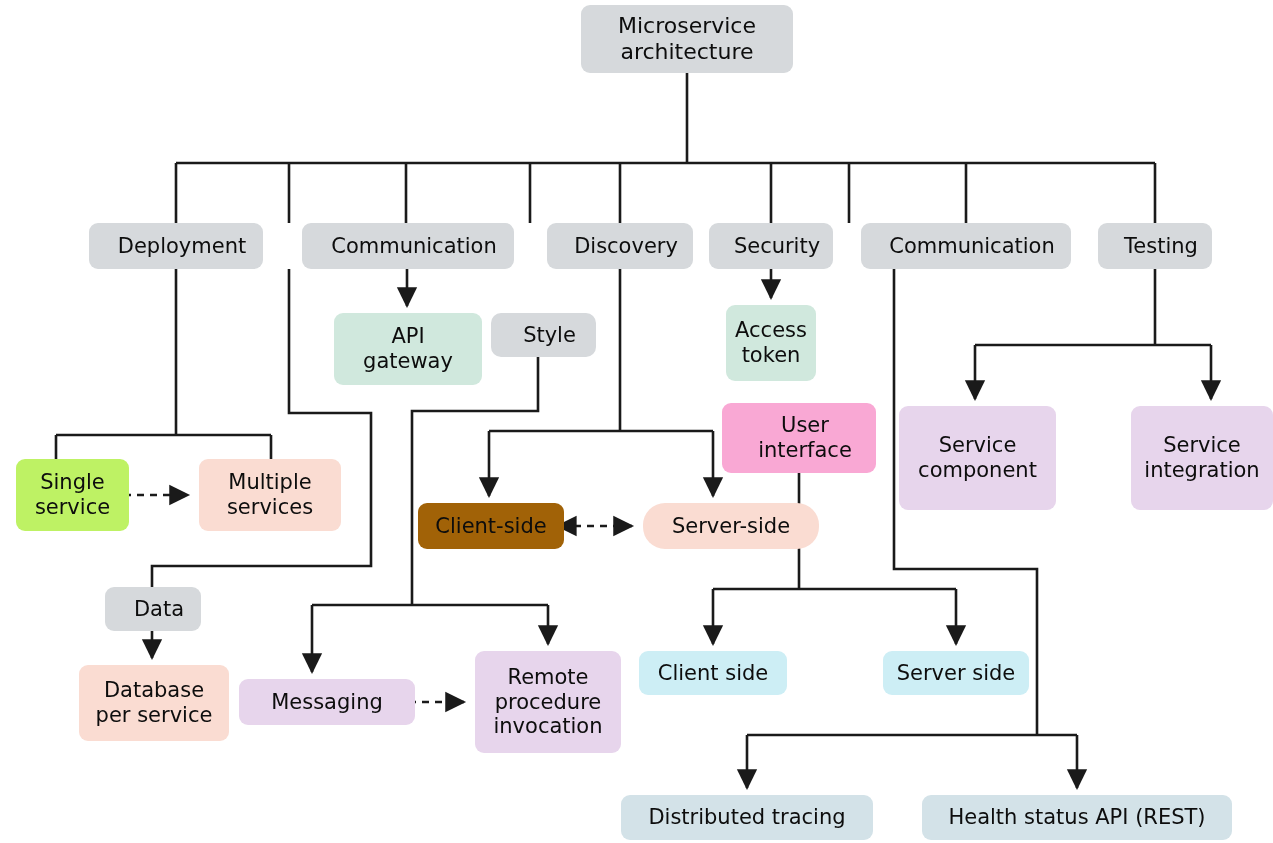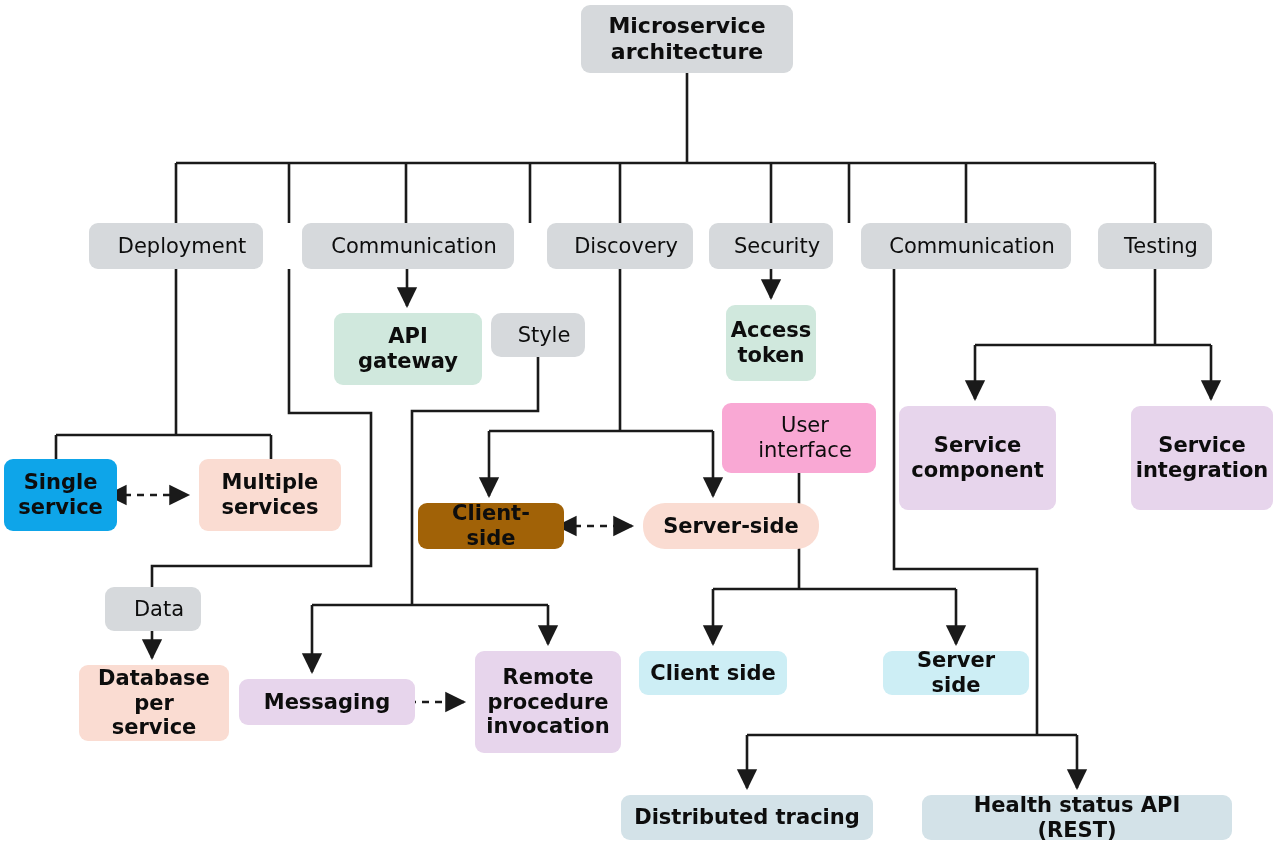--- a/index.html
+++ b/index.html
@@ -28,21 +28,21 @@
     justify-content:center;
     text-align:center;
     border-radius:9px;
     color:#0d0d0d;
     line-height:1.17;
     white-space:pre-line;
     padding:0 10px;
     z-index:3;
   }
   .n-cat{ font-weight:normal;padding-left:22px; }
-  .n-leaf{ font-weight:bold;text-align:center; }
+  .n-leaf{ font-weight:normal;text-align:center; }
 </style>
 </head>
 <body>
 
 <div id="stage">
 
   <svg id="edges" viewBox="0 0 1273 843" width="1273" height="843">
     <defs>
       <marker id="arrowhead" markerWidth="9" markerHeight="9" refX="7.2" refY="4.5" orient="auto" markerUnits="strokeWidth">
         <path d="M0,0.6 L8,4.5 L0,8.4 Z" fill="#1a1a1a"></path>
@@ -120,26 +120,26 @@
       <div class="node n-leaf" style="left: 581px; top: 5px; width: 212px; height: 68px; font-size: 22px; background: rgb(214, 217, 220); color: rgb(13, 13, 13);">Microservice
 architecture</div>
       <div class="node n-cat" style="left: 89px; top: 223px; width: 174px; height: 46px; font-size: 21px; background: rgb(214, 217, 220); color: rgb(13, 13, 13);">Deployment</div>
       <div class="node n-cat" style="left: 302px; top: 223px; width: 212px; height: 46px; font-size: 21px; background: rgb(214, 217, 220); color: rgb(13, 13, 13);">Communication</div>
       <div class="node n-cat" style="left: 547px; top: 223px; width: 146px; height: 46px; font-size: 21px; background: rgb(214, 217, 220); color: rgb(13, 13, 13);">Discovery</div>
       <div class="node n-cat" style="left: 709px; top: 223px; width: 124px; height: 46px; font-size: 21px; background: rgb(214, 217, 220); color: rgb(13, 13, 13);">Security</div>
       <div class="node n-cat" style="left: 861px; top: 223px; width: 210px; height: 46px; font-size: 21px; background: rgb(214, 217, 220); color: rgb(13, 13, 13);">Communication</div>
       <div class="node n-cat" style="left: 1098px; top: 223px; width: 114px; height: 46px; font-size: 21px; background: rgb(214, 217, 220); color: rgb(13, 13, 13);">Testing</div>
       <div class="node n-leaf" style="left: 334px; top: 313px; width: 148px; height: 72px; font-size: 21px; background: rgb(208, 232, 221); color: rgb(13, 13, 13);">API
 gateway</div>
-      <div class="node n-cat" style="left: 491px; top: 313px; width: 94px; height: 44px; font-size: 21px; background: rgb(214, 217, 220); color: rgb(13, 13, 13); border-radius: 10px;">Style</div>
+      <div class="node n-cat" style="left: 491px; top: 313px; width: 105px; height: 44px; font-size: 21px; background: rgb(214, 217, 220); color: rgb(13, 13, 13); border-radius: 10px;">Style</div>
       <div class="node n-leaf" style="left: 726px; top: 305px; width: 90px; height: 76px; font-size: 21px; background: rgb(208, 232, 221); color: rgb(13, 13, 13); padding-left: 10px;">Access
 token</div>
       <div class="node n-cat" style="left: 722px; top: 403px; width: 154px; height: 70px; font-size: 21px; background: #f9a8d4; color: rgb(13, 13, 13);">User
 interface</div>
-      <div class="node n-leaf" style="left: 4px; top: 459px; width: 113px; height: 72px; font-size: 21px; background: #0ea5e9; color: rgb(13, 13, 13);">Single
+      <div class="node n-leaf" style="left: 16px; top: 459px; width: 113px; height: 72px; font-size: 21px; background: #bef264; color: rgb(13, 13, 13);">Single
 service</div>
       <div class="node n-leaf" style="left: 199px; top: 459px; width: 142px; height: 72px; font-size: 21px; background: rgb(250, 220, 210); color: rgb(13, 13, 13);">Multiple
 services</div>
       <div class="node n-cat" style="left: 105px; top: 587px; width: 96px; height: 44px; font-size: 21px; background: rgb(214, 217, 220); color: rgb(13, 13, 13);">Data</div>
       <div class="node n-leaf" style="left: 79px; top: 665px; width: 150px; height: 76px; font-size: 21px; background: rgb(250, 220, 210); color: rgb(13, 13, 13);">Database
 per service</div>
       <div class="node n-leaf" style="left: 418px; top: 503px; width: 146px; height: 46px; font-size: 21px; background: #a16207; color: rgb(13, 13, 13);">Client-side</div>
       <div class="node n-leaf" style="left: 643px; top: 503px; width: 176px; height: 46px; font-size: 21px; background: rgb(250, 220, 210); color: rgb(13, 13, 13); border-radius: 22px;">Server-side</div>
       <div class="node n-leaf" style="left: 239px; top: 679px; width: 176px; height: 46px; font-size: 21px; background: rgb(231, 213, 236); color: rgb(13, 13, 13);">Messaging</div>
       <div class="node n-leaf" style="left: 475px; top: 651px; width: 146px; height: 102px; font-size: 21px; background: rgb(231, 213, 236); color: rgb(13, 13, 13);">Remote

